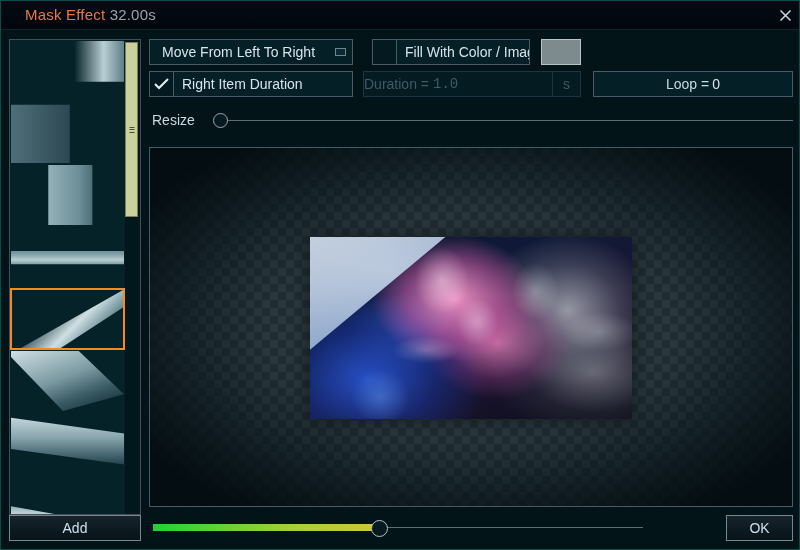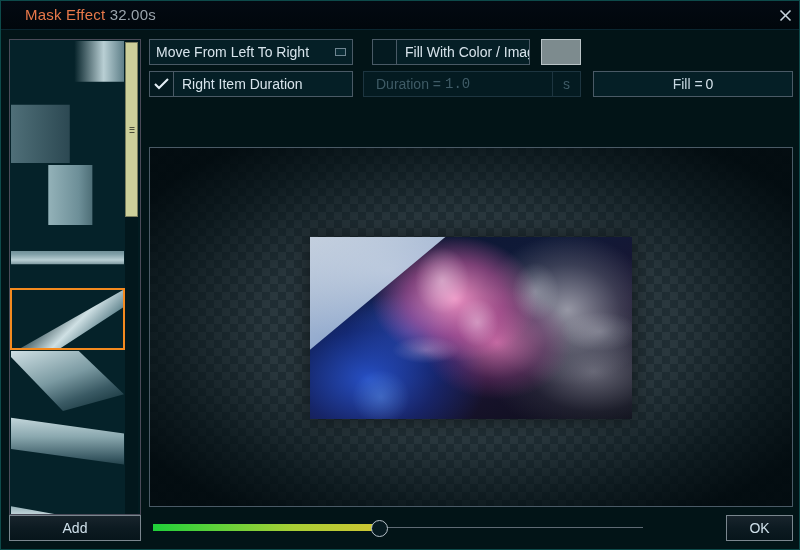--- a/index.html
+++ b/index.html
@@ -132,21 +132,21 @@
     overflow: hidden;
     white-space: nowrap;
   }
   .field.disabled {
     border-color: #1d3540;
     color: #3f5b66;
     cursor: default;
     background: #041b21;
   }
 
-  .dropdown { left: 0; width: 204px; padding-left: 6px; }
+  .dropdown { left: 0; width: 204px; padding-left: 12px; }
   .dd-arrow {
     position: absolute;
     right: 6px; top: 50%;
     transform: translateY(-50%);
     width: 11px; height: 8px;
     border: 1px solid #6f8490;
     background: #0a2b34;
   }
 
   .chk-box {
@@ -166,21 +166,21 @@
     width: 40px; height: 26px;
     background: #7d8b8e;
     border: 1px solid #b9c3c6;
     cursor: pointer;
   }
   .f-stretch { left: 444px; width: 200px; }
 
   .f-fillitem { left: 0; width: 204px; }
 
   .f-duration { left: 214px; width: 218px; justify-content: center; }
-  .dur-label { padding-right: 4px; margin-left: 12px; }
+  .dur-label { padding-right: 4px; }
   .dur-val { flex: 1; text-align: left; font-family: Liberation Mono, monospace; }
   .dur-unit {
     width: 28px; height: 100%;
     border-left: 1px solid #1d3540;
     display: flex; align-items: center; justify-content: center;
     flex: 0 0 28px;
   }
 
   .f-loop { left: 444px; width: 200px; justify-content: center; }
   .loop-label { color: #c8d8e2; }
@@ -404,27 +404,32 @@
         <span class="chk-label">Right Item Duration</span>
       </div>
 
       <div class="field f-duration disabled">
         <span class="dur-label">Duration =</span>
         <span class="dur-val">1.0</span>
         <span class="dur-unit">s</span>
       </div>
 
       <div class="field f-loop">
-        <span class="loop-label">Fill =</span>
+        <span class="loop-label">Loop =</span>
         <span class="loop-val">0</span>
       </div>
     </div>
 
   </div>
 
+  <div class="resize-row">
+    <div class="resize-label">Resize</div>
+    <div class="resize-track"></div>
+    <div class="resize-knob"></div>
+  </div>
 
   <div class="preview">
     <div class="checker"></div>
     <div class="vignette"></div>
     <div class="media">
       <div class="smoke smoke-base"></div>
       <div class="smoke smoke-wisp"></div>
       <div class="mask-wedge"></div>
       <div class="mask-wedge2"></div>
     </div>

